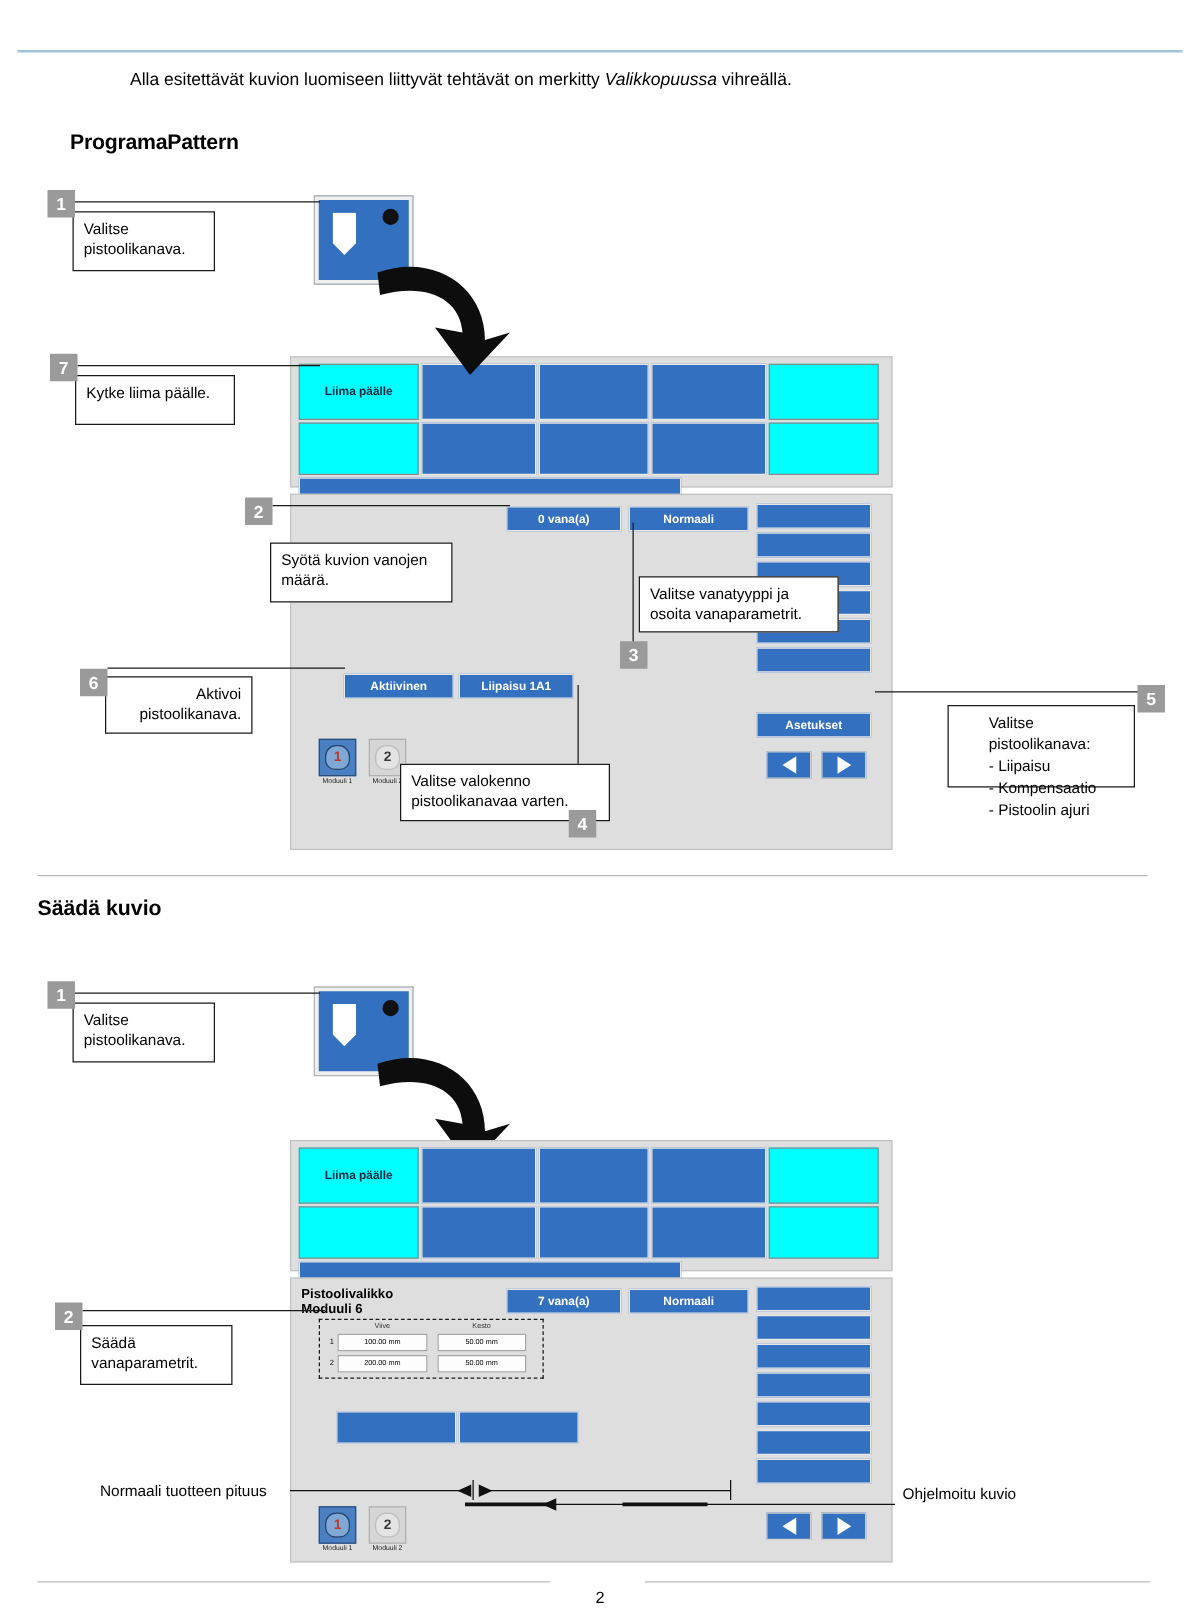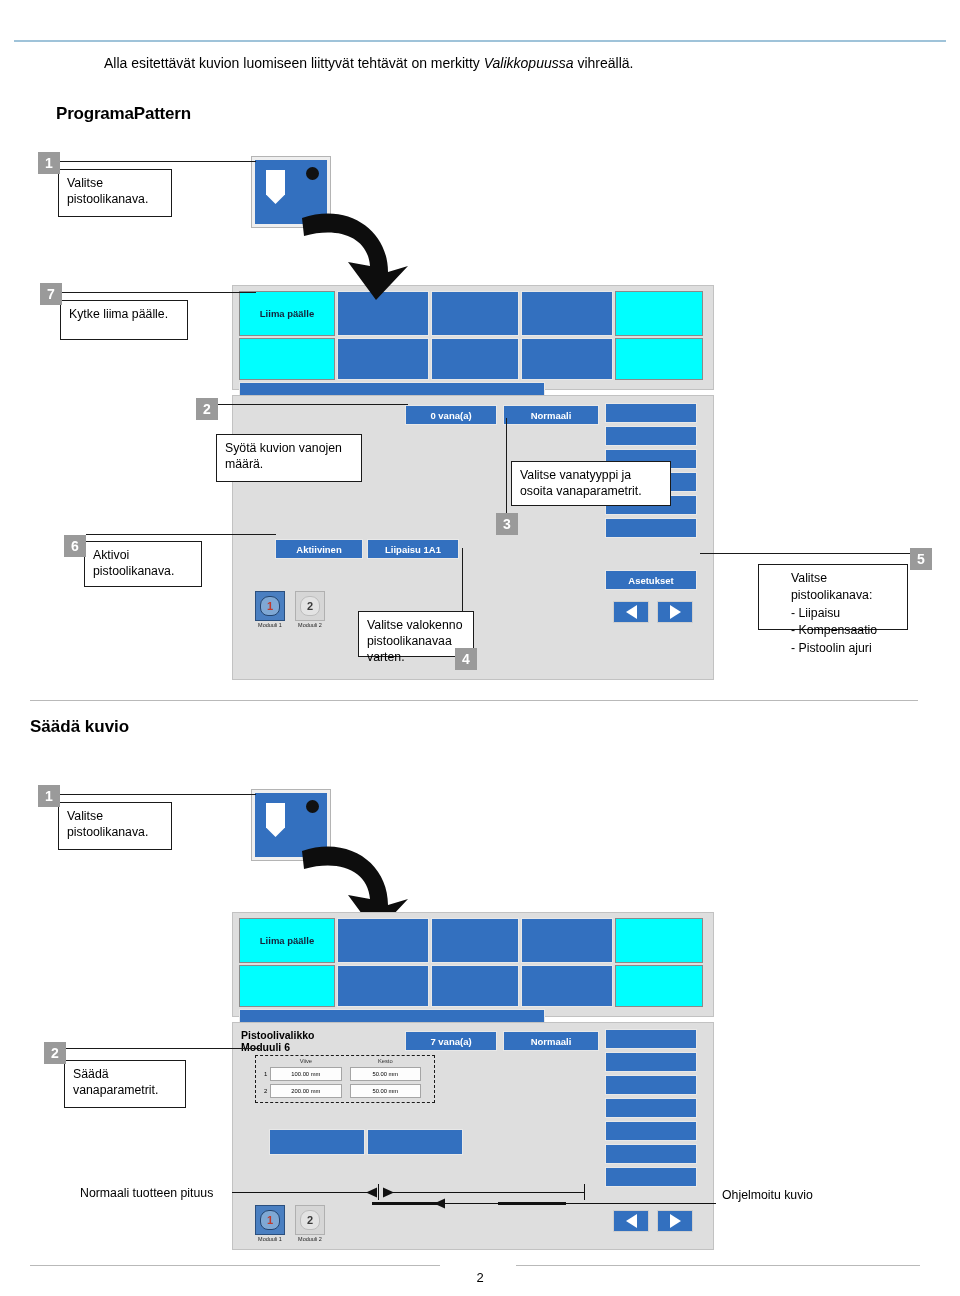--- a/index.html
+++ b/index.html
@@ -245,29 +245,29 @@
     <div class="leader v" style="left:506px; top:418px; height:110px;"></div>
     <div class="cal-num" style="left:496px; top:513px;">3</div>
     <div class="cal-box" style="left:511px; top:461px; width:160px; height:45px;">
       Valitse vanatyyppi ja<br>osoita vanaparametrit.
     </div>
   </div>
 
   <div class="callout">
     <div class="leader" style="left:86px; top:534px; width:190px;"></div>
     <div class="cal-num" style="left:64px; top:535px;">6</div>
-    <div class="cal-box" style="left:84px; top:541px; width:118px; height:46px;">
+    <div class="cal-box" style="left:84px; top:541px; width:118px; height:46px;text-align:right;">
       Aktivoi<br>pistoolikanava.
     </div>
   </div>
 
   <div class="callout">
     <div class="leader v" style="left:462px; top:548px; height:110px;"></div>
     <div class="cal-num" style="left:455px; top:648px;">4</div>
-    <div class="cal-box" style="left:320px; top:611px; width:116px; height:46px;margin-left:38px;">
+    <div class="cal-box" style="left:320px; top:611px; width:168px; height:46px;">
       Valitse valokenno<br>pistoolikanavaa varten.
     </div>
   </div>
 
   <div class="callout">
     <div class="leader" style="left:700px; top:553px; width:212px;"></div>
     <div class="cal-num" style="left:910px; top:548px;">5</div>
     <div class="cal-box" style="left:758px; top:564px; width:150px; height:66px; line-height:1.42;padding-left:32px;">
       Valitse pistoolikanava:<br>- Liipaisu<br>- Kompensaatio<br>- Pistoolin ajuri
     </div>

